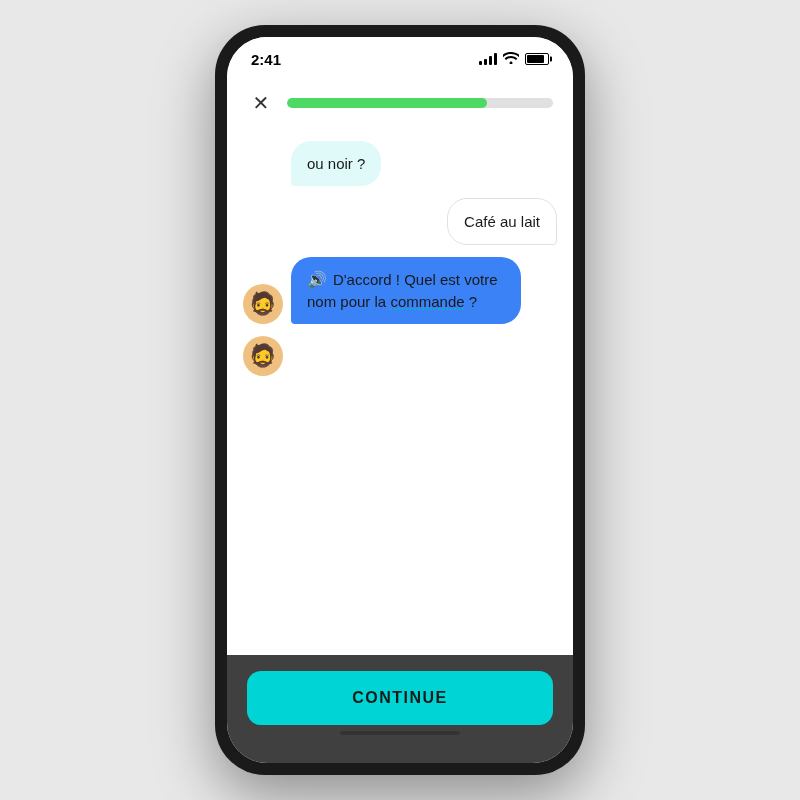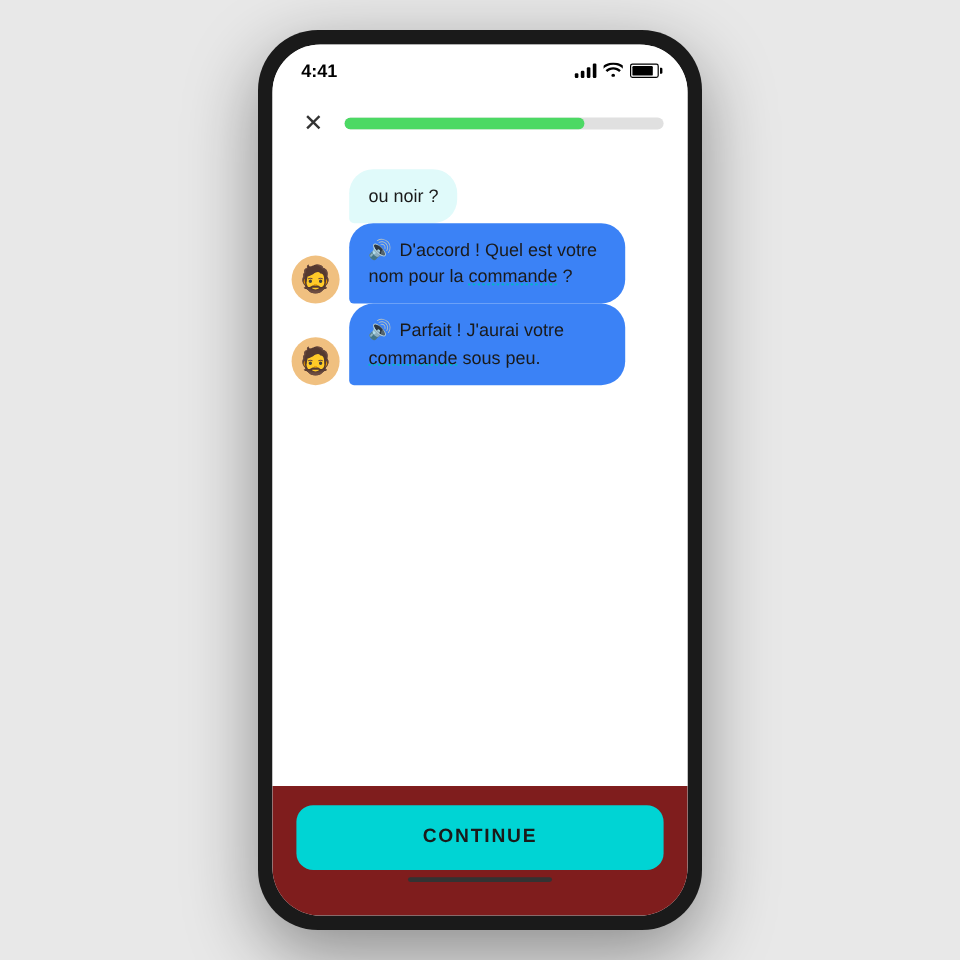--- a/index.html
+++ b/index.html
@@ -147,20 +147,21 @@
       border-radius: 5px;
     }
 
     
     .chat-area {
       flex: 1;
       overflow-y: auto;
       padding: 12px 16px;
       display: flex;
       flex-direction: column;
+      gap: 12px;
       background: #ffffff;
     }
 
     
     .msg-row {
       display: flex;
       align-items: flex-end;
       gap: 8px;
     }
 
@@ -222,21 +223,21 @@
 
     .speaker-icon {
       display: inline-block;
       margin-right: 6px;
       font-size: 16px;
     }
 
     
     .bottom-area {
       padding: 16px 20px 28px;
-      background: #7f1d1d;
+      background: #404040;
       flex-shrink: 0;
     }
 
     .continue-btn {
       width: 100%;
       height: 54px;
       background: #00d4d4;
       border: none;
       border-radius: 14px;
       font-size: 16px;
@@ -264,21 +265,21 @@
       text-decoration-color: #333;
     }
   </style>
 </head>
 <body>
 
 <div class="phone-frame">
   <div class="phone-screen">
 
     <div class="status-bar">
-      <span class="status-time">4:41</span>
+      <span class="status-time">2:41</span>
       <div class="status-icons">
         <div class="signal-bars">
           <span></span>
             <span></span>
             <span></span>
             <span></span>
         </div>
         <span class="wifi-icon">
           <svg width="16" height="12" viewBox="0 0 16 12" fill="none">
             <path d="M8 9.5C8.83 9.5 9.5 10.17 9.5 11S8.83 12.5 8 12.5 6.5 11.83 6.5 11 7.17 9.5 8 9.5z" fill="#000"></path>
@@ -303,38 +304,38 @@
 
     <div class="chat-area">
 
       <div class="msg-row bot">
         <div class="avatar"></div>
         <div class="bubble bot-bubble" style="border-radius: 20px 20px 20px 4px; border-top: none; background: #e0fafa;">
           <span class="msg-text">ou noir ?</span>
         </div>
       </div>
 
+      <div class="msg-row user">
+        <div class="bubble user-bubble">
+          <span class="msg-text">Café au lait</span>
+        </div>
+      </div>
 
       <div class="msg-row bot">
         <div class="avatar-img">🧔</div>
         <div class="bubble bot-bubble">
           <span class="msg-text">
             <span class="speaker-icon">🔊</span>D'accord ! Quel est votre nom pour la <span class="dotted-underline">commande</span> ?
           </span>
         </div>
       </div>
 
 
       <div class="msg-row bot">
         <div class="avatar-img">🧔</div>
-        <div class="bubble bot-bubble">
-          <span class="msg-text">
-            <span class="speaker-icon">🔊</span>Parfait ! J'aurai votre <span class="dotted-underline">commande</span> sous peu.
-          </span>
-        </div>
       </div>
 
     </div>
 
     <div class="bottom-area">
       <button class="continue-btn">CONTINUE</button>
       <div class="home-indicator"></div>
     </div>
 
   </div>

